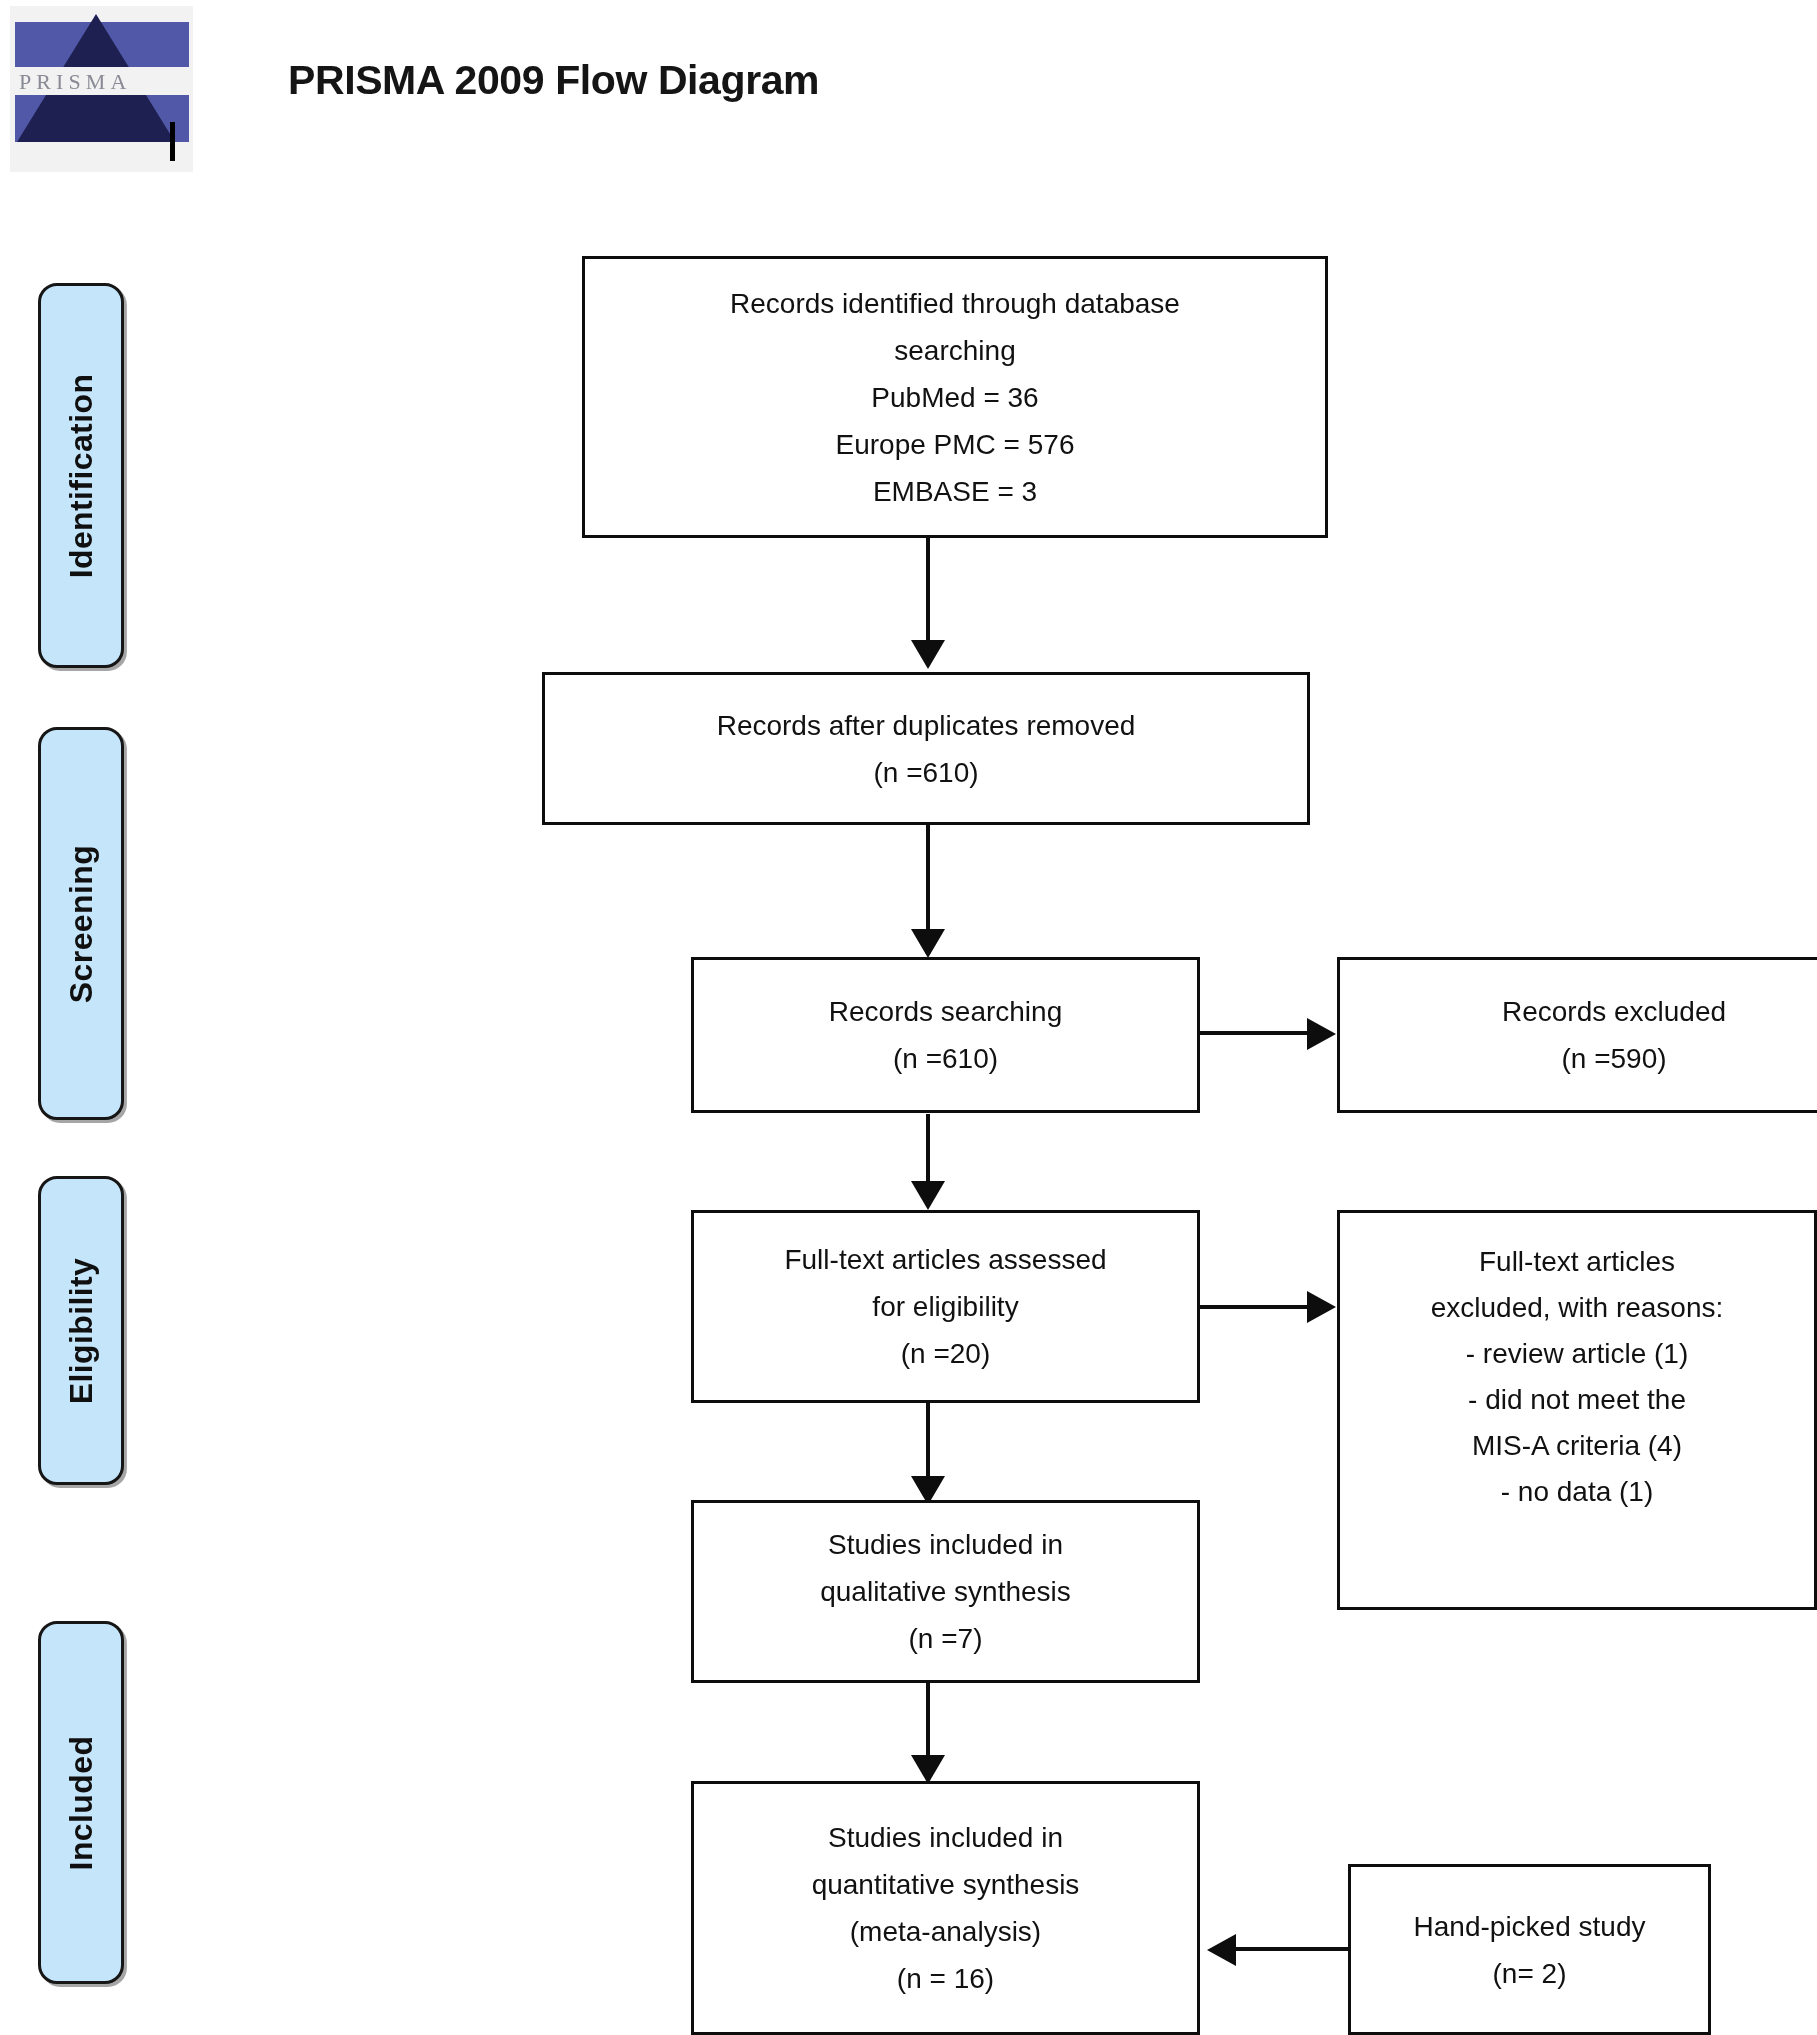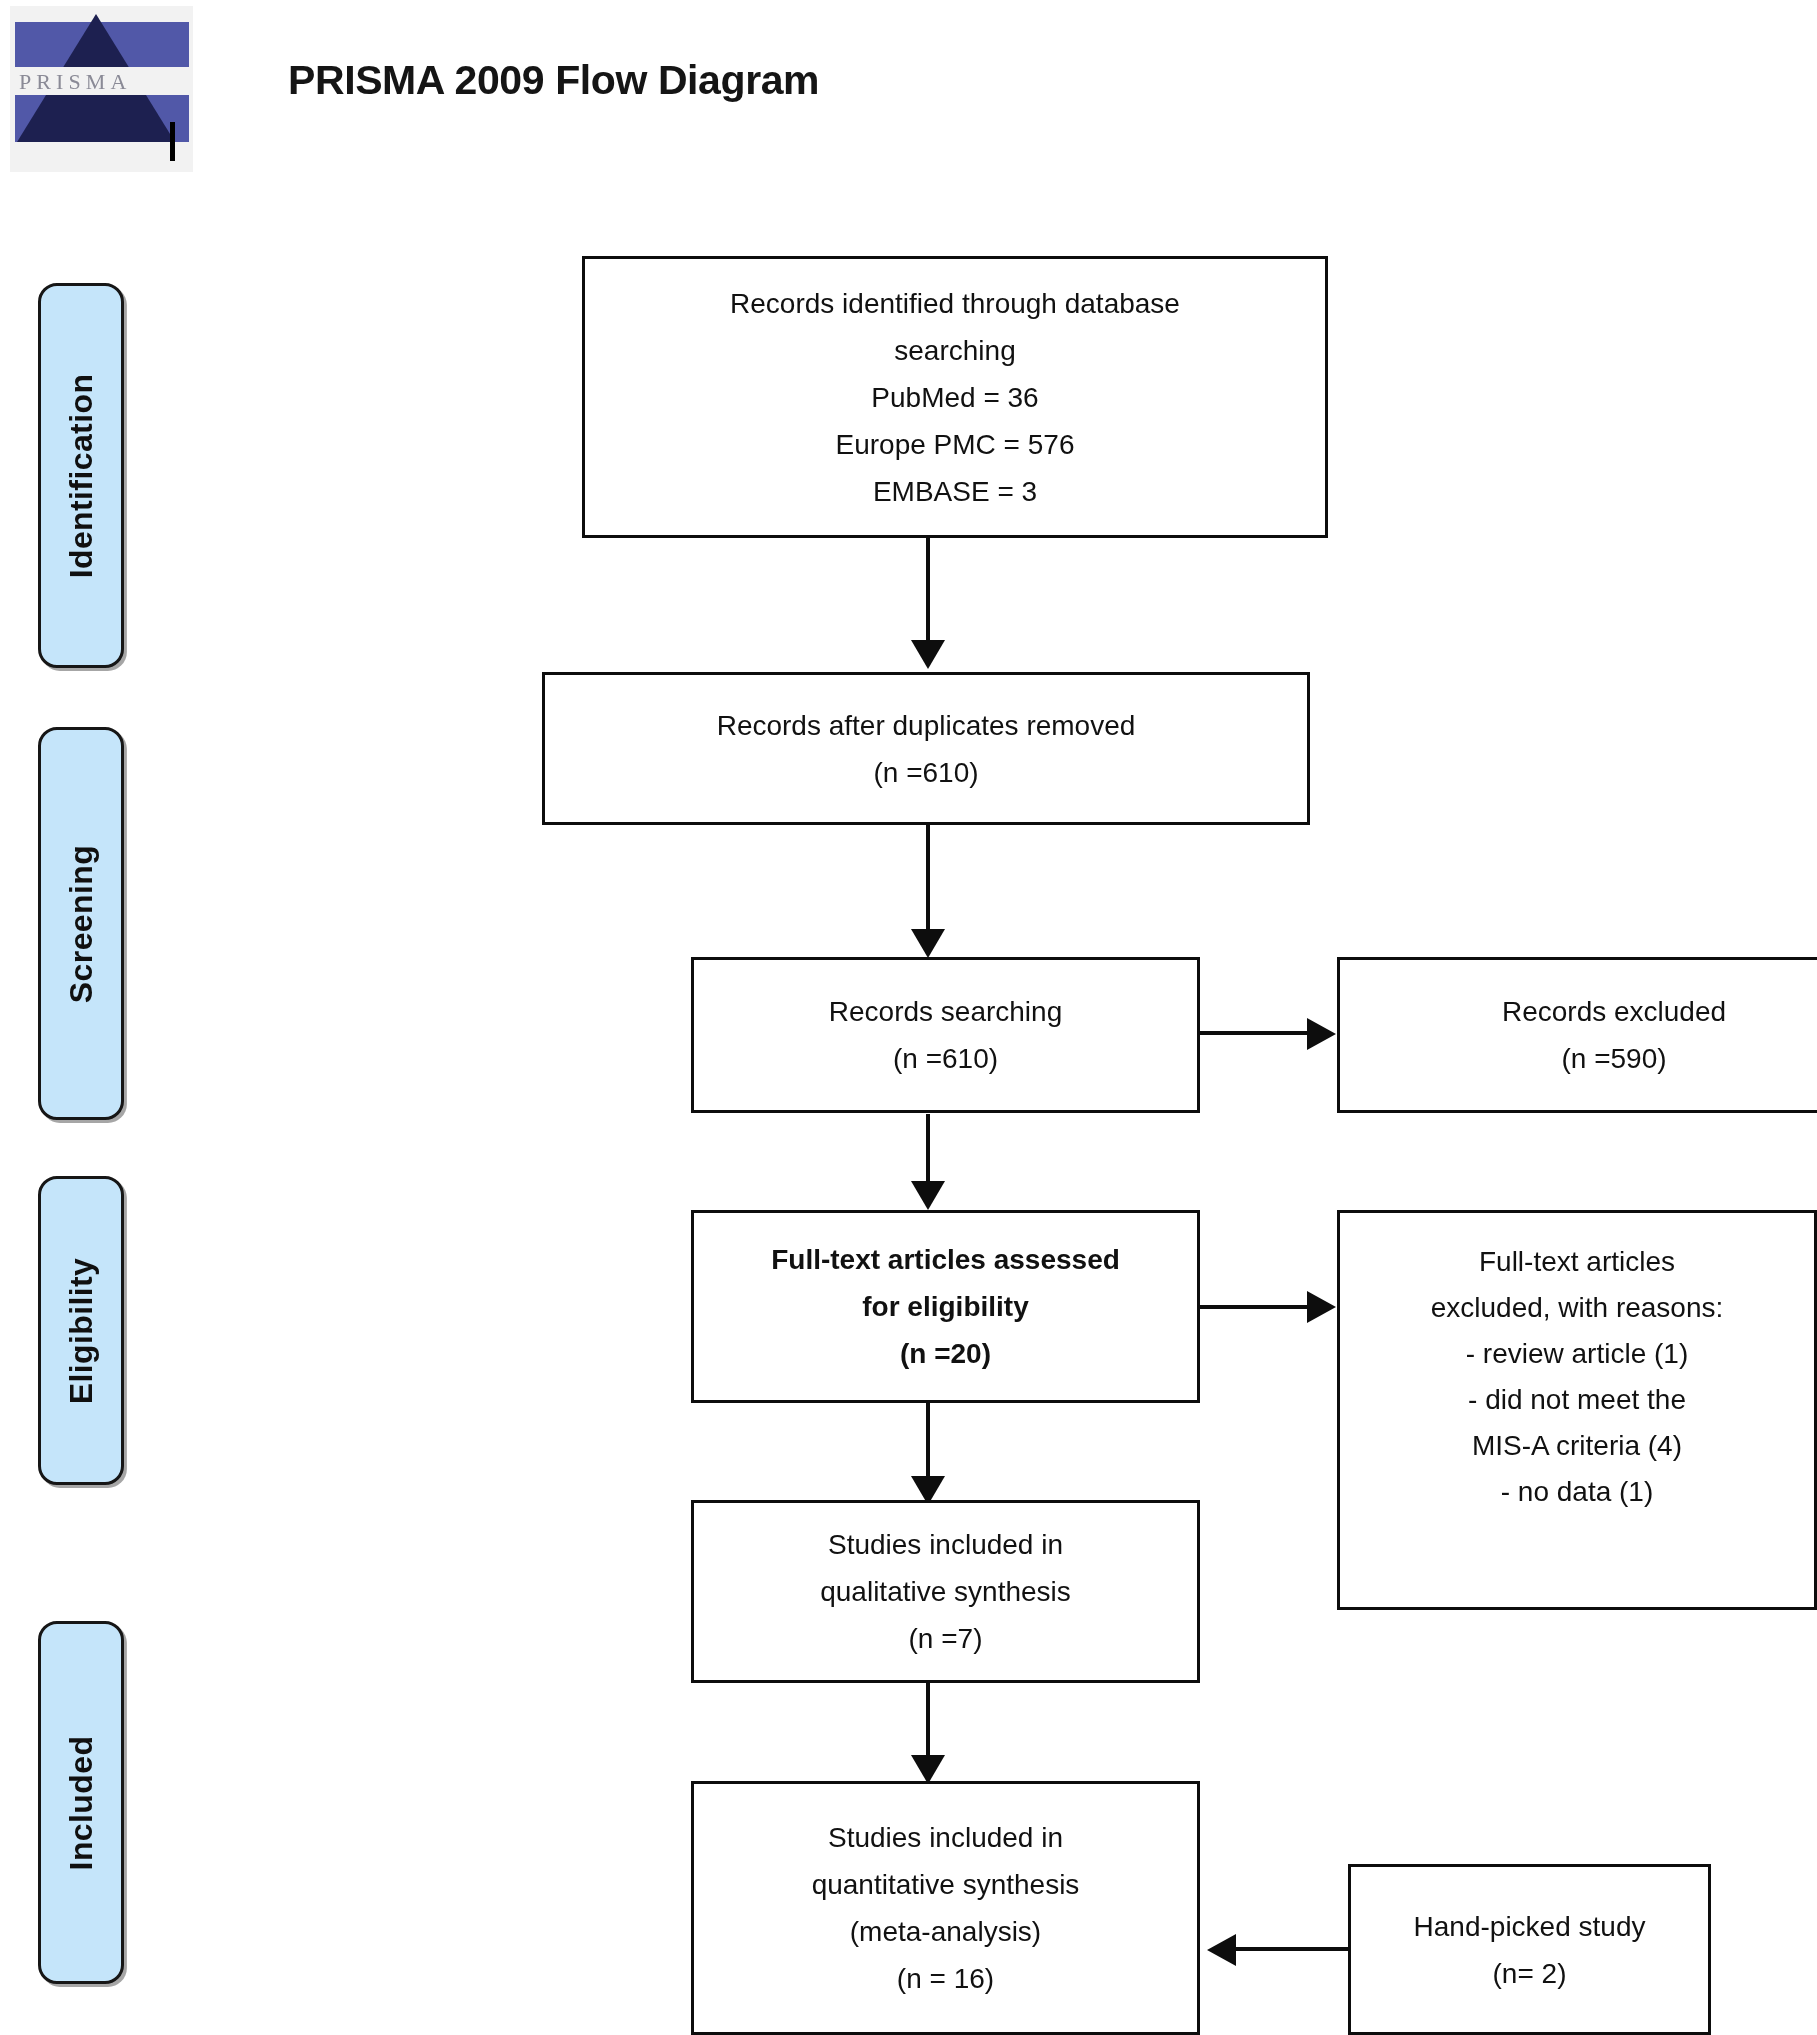--- a/index.html
+++ b/index.html
@@ -126,21 +126,21 @@
     color: #111111;
     white-space: nowrap;
   }
   .box.reasons { justify-content: flex-start; padding-top: 26px; }
   .box.reasons .line { line-height: 46px; }
 
   #box-identified   { left: 582px;  top: 256px;  width: 746px; height: 282px; }
   #box-duplicates   { left: 542px;  top: 672px;  width: 768px; height: 153px; }
   #box-screened     { left: 691px;  top: 957px; width: 509px;  height: 156px; }
   #box-excluded     { left: 1337px; top: 957px; width: 554px;  height: 156px; }
-  #box-fulltext     { left: 691px;  top: 1210px; width: 509px;  height: 193px; font-weight: bold; }
+  #box-fulltext     { left: 691px;  top: 1210px; width: 509px;  height: 193px; }
   #box-reasons      { left: 1337px; top: 1210px; width: 480px;  height: 400px; }
   #box-qualitative  { left: 691px;  top: 1500px; width: 509px;  height: 183px; }
   #box-quantitative { left: 691px;  top: 1781px; width: 509px;  height: 254px; }
   #box-handpicked   { left: 1348px; top: 1864px; width: 363px;  height: 171px; }
 
   
   .conn { position: absolute; }
   .vline { position: absolute; width: 4.4px; background: #0d0d0d; }
   .hline { position: absolute; height: 4.4px; background: #0d0d0d; }
   .arrow-down {

